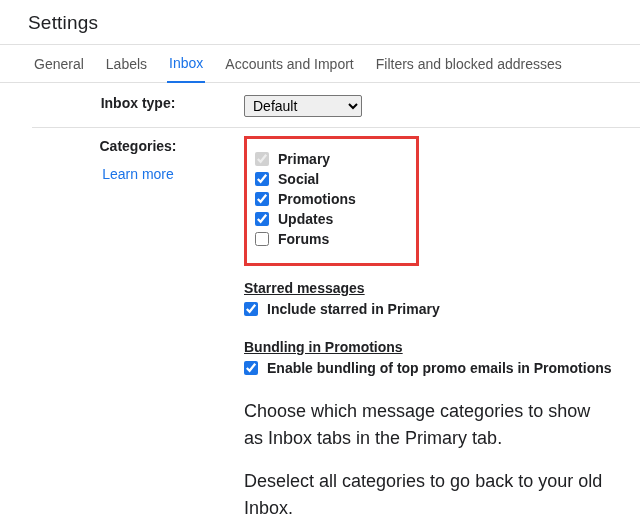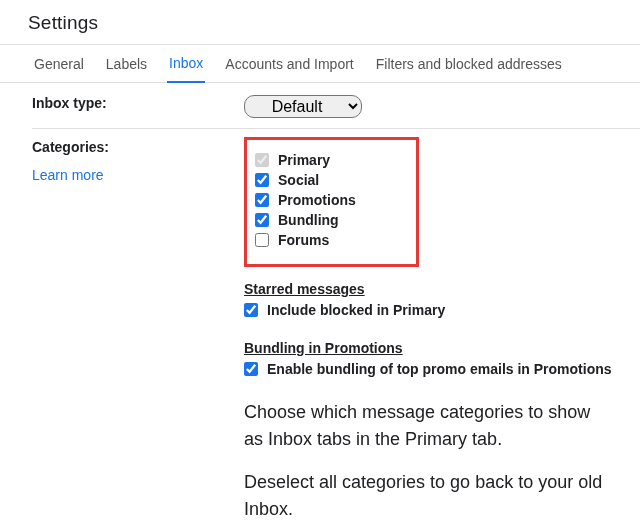--- a/index.html
+++ b/index.html
@@ -56,33 +56,33 @@
       display: flex;
       align-items: flex-start;
       padding: 6px 0;
     }
     .label-col {
       width: 212px;
       flex-shrink: 0;
       font-size: 14px;
       font-weight: 700;
       color: #202124;
+      text-align: center;
     }
     .control-col {
       flex: 1;
       font-size: 14px;
     }
     select {
-      font-size: 16px;
+      font-size: 14px;
       padding: 1px 4px;
       width: 118px;
       background: #efefef;
       border: 1px solid #767676;
-      border-radius: 10px;
-      text-align: center;
+      border-radius: 2px;
     }
     .row-divider {
       border-bottom: 1px solid #e0e0e0;
       margin: 4px 0 6px 0;
       width: 100%;
     }
     .learn-more {
       color: #1a73e8;
       font-weight: 400;
       text-decoration: none;
@@ -168,32 +168,32 @@
         <div class="check-row">
           <input type="checkbox" checked="" style="">
           <span>Social</span>
         </div>
         <div class="check-row">
           <input type="checkbox" checked="" style="">
           <span>Promotions</span>
         </div>
         <div class="check-row">
           <input type="checkbox" checked="" style="">
-          <span>Bundling</span>
+          <span>Updates</span>
         </div>
         <div class="check-row">
           <input type="checkbox" style="">
           <span>Forums</span>
         </div>
       </div>
 
       <div class="section-head">Starred messages</div>
       <div class="check-row">
         <input type="checkbox" checked="" style="">
-        <span>Include blocked in Primary</span>
+        <span>Include starred in Primary</span>
       </div>
 
       <div class="section-head" style="margin-top:20px;">Bundling in Promotions</div>
       <div class="check-row">
         <input type="checkbox" checked="" style="">
         <span>Enable bundling of top promo emails in Promotions</span>
       </div>
 
       <div class="desc">Choose which message categories to show as Inbox tabs in the Primary tab.</div>
       <div class="desc" style="margin-top:16px;">Deselect all categories to go back to your old Inbox.</div>

